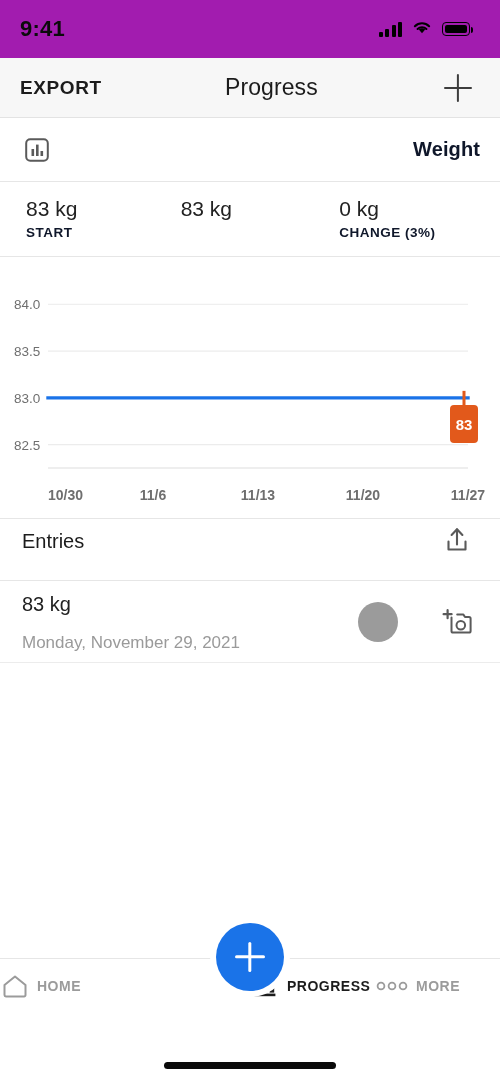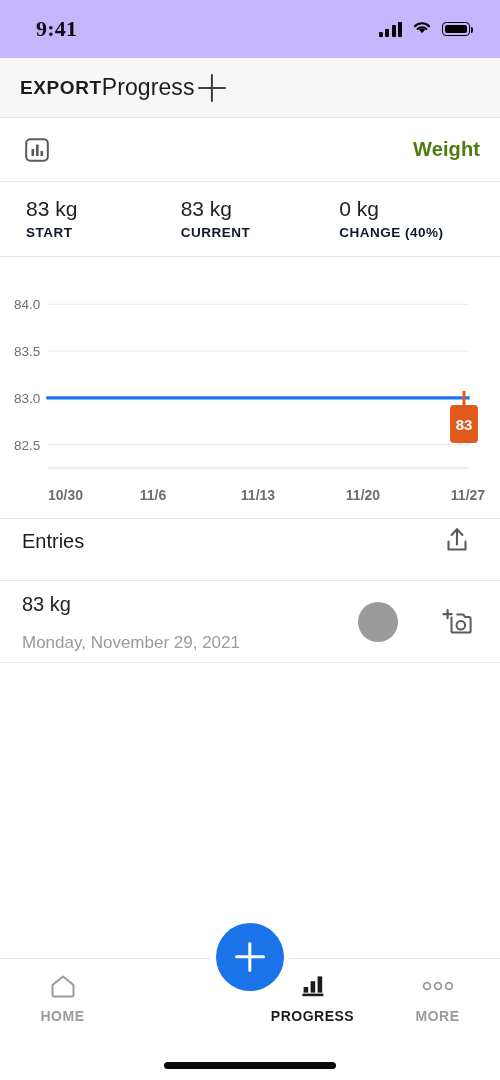--- a/index.html
+++ b/index.html
@@ -7,41 +7,40 @@
     width: 500px; height: 1080px;
     background: #ffffff;
     font-family: "Liberation Sans", sans-serif;
     -webkit-font-smoothing: antialiased;
     overflow: hidden;
   }
   .phone { position: relative; width: 500px; height: 1080px; background: #fff; display: flex; flex-direction: column; }
 
   
   .statusbar {
-    height: 58px; background: #c4b5fd; flex: 0 0 auto;
+    height: 58px; background: #a21caf; flex: 0 0 auto;
     display: flex; align-items: center; justify-content: space-between;
-    padding: 0 30px 0 36px;
-    font-family: Liberation Serif, serif;
+    padding: 0 30px 0 20px;
   }
   .status-time { font-size: 22px; font-weight: 700; color: #0b0b0b; letter-spacing: .2px; }
   .status-icons { display: flex; align-items: center; gap: 9px; }
   .sig { display: flex; align-items: flex-end; gap: 2.5px; height: 15px; }
   .sig i { display: block; width: 4px; background: #000; border-radius: 1px; }
   .sig i:nth-child(1){ height: 5px; }
   .sig i:nth-child(2){ height: 8px; }
   .sig i:nth-child(3){ height: 11.5px; }
   .sig i:nth-child(4){ height: 15px; }
   .batt { width: 28px; height: 14px; border: 1.6px solid #000; border-radius: 4px; padding: 1.6px; position: relative; }
   .batt::after { content:""; position:absolute; right:-4px; top:4px; width:2.4px; height:6px; background:#000; border-radius:0 2px 2px 0; }
   .batt span { display: block; height: 100%; width: 100%; background: #000; border-radius: 2px; }
 
   
   .navbar {
     height: 60px; background: #f7f7f7; flex: 0 0 auto;
-    display: flex; align-items: center; justify-content: flex-start;
+    display: flex; align-items: center; justify-content: space-between;
     padding: 0 25px 0 20px; border-bottom: 1px solid #e3e3e3;
   }
   .nav-export { font-size: 19px; font-weight: 600; color: #1c1c1c; letter-spacing: .6px; }
   .nav-title { font-size: 23px; color: #1c1c1c; letter-spacing: .1px; }
   .plus-btn { width: 34px; height: 34px; position: relative; }
   .plus-btn::before, .plus-btn::after {
     content: ""; position: absolute; background: #3d3d3d; border-radius: 1px;
   }
   .plus-btn::before { left: 3px; right: 3px; top: 50%; height: 2.2px; transform: translateY(-50%); }
   .plus-btn::after { top: 3px; bottom: 3px; left: 50%; width: 2.2px; transform: translateX(-50%); }
@@ -54,21 +53,21 @@
   .filter {
     flex: 1 1 50%; display: flex; align-items: center; gap: 0;
     padding: 0 20px 0 22px; position: relative;
   }
   .filter + .filter::before {
     content: ""; position: absolute; left: 0; top: 0; bottom: 0; width: 1px; background: #e6e6e6;
   }
   .filter .ficon { flex: 0 0 auto; color: #5a5a5a; display: flex; align-items: center; }
   .filter .flabel {
     flex: 1 1 auto; text-align: right; font-size: 20px; font-weight: 600;
-    color: #4d7c0f; letter-spacing: .1px;
+    color: #0f172a; letter-spacing: .1px;
   }
 
   
   .stats { flex: 0 0 auto; display: flex; padding: 14px 0 16px 0; border-bottom: 1px solid #e6e6e6; }
   .stat { flex: 1 1 33.33%; padding-left: 26px; }
   .stat:nth-child(2) { padding-left: 14px; }
   .stat:nth-child(3) { padding-left: 6px; }
   .stat .val { font-size: 21px; color: #222; line-height: 1.25; }
   .stat .cap { font-size: 13.5px; font-weight: 700; color: #0f172a; letter-spacing: .5px; margin-top: 3px; }
 
@@ -95,21 +94,21 @@
   .entry-dot { width: 40px; height: 40px; border-radius: 50%; background: #9b9b9b; flex: 0 0 auto; margin-right: 42px; }
   .entry-cam { flex: 0 0 auto; color: #5a5a5a; display: flex; align-items: center; }
 
   .filler { flex: 1 1 auto; background: #fff; }
 
   
   .tabbar {
     flex: 0 0 auto; height: 92px; background: #fff; border-top: 1px solid #e6e6e6;
     display: flex; align-items: flex-start; position: relative; padding-top: 12px;
   }
-  .tab { flex: 1 1 20%; display: flex; flex-direction: column; align-items: center; gap: 7px; }
+  .tab { flex: 1 1 20%; display: flex; align-items: center; gap: 7px; }
   .tab .ticon { height: 30px; display: flex; align-items: center; justify-content: center; color: #9b9b9b; }
   .tab .tlabel { font-size: 14px; font-weight: 700; color: #9b9b9b; letter-spacing: .5px; }
   .tab.active .ticon { color: #1c1c1c; }
   .tab.active .tlabel { color: #1c1c1c; }
   .tab.spacer { visibility: hidden; }
   .fab {
     position: absolute; left: 50%; top: -36px; transform: translateX(-50%);
     width: 68px; height: 68px; border-radius: 50%; background: #1a73e8;
     display: flex; align-items: center; justify-content: center;
     box-shadow: 0 0 0 6px #fff;
@@ -171,25 +170,24 @@
     </div>
   </div>
 
   <div class="stats">
     <div class="stat">
       <div class="val">83 kg</div>
       <div class="cap">START</div>
     </div>
     <div class="stat">
       <div class="val">83 kg</div>
-      <div class="cap">CURRENT</div>
     </div>
     <div class="stat">
       <div class="val">0 kg</div>
-      <div class="cap">CHANGE (40%)</div>
+      <div class="cap">CHANGE (3%)</div>
     </div>
   </div>
 
   <div class="chart-wrap">
     <svg viewBox="0 0 500 262">
       <g>
         <line id="g0" x1="48" x2="468" y1="47.375" y2="47.375" stroke="#efefef" stroke-width="1.4"></line>
         <line id="g1" x1="48" x2="468" y1="94.125" y2="94.125" stroke="#ececec" stroke-width="1.4"></line>
         <line id="g2" x1="48" x2="468" y1="140.875" y2="140.875" stroke="#ececec" stroke-width="1.4"></line>
         <line id="g3" x1="48" x2="468" y1="187.625" y2="187.625" stroke="#ececec" stroke-width="1.4"></line>

